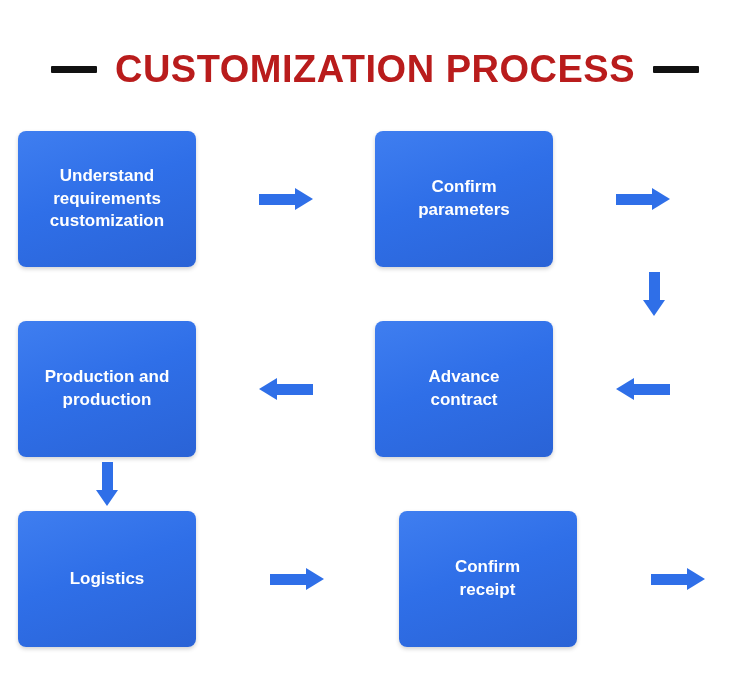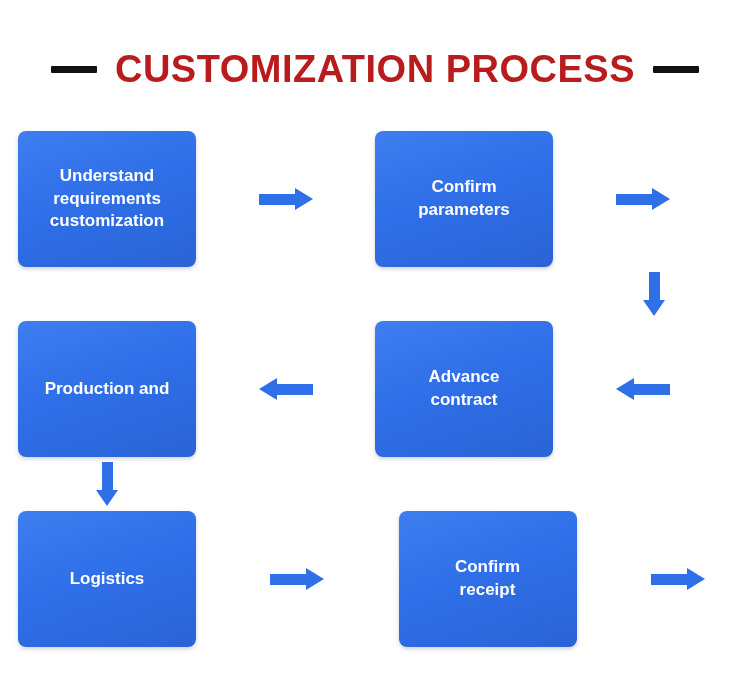--- a/index.html
+++ b/index.html
@@ -182,20 +182,21 @@
           <div class="shaft"></div>
             <div class="head"></div>
         </div>
       </div>
     </div>
 
     <div class="row">
       <div class="box">
         <div>
           <span>Production and</span>
+          <span>production</span>
         </div>
       </div>
       <div class="gap">
         <div class="arrow-h left">
           <div class="shaft"></div>
             <div class="head"></div>
         </div>
       </div>
       <div class="box">
         <div>

